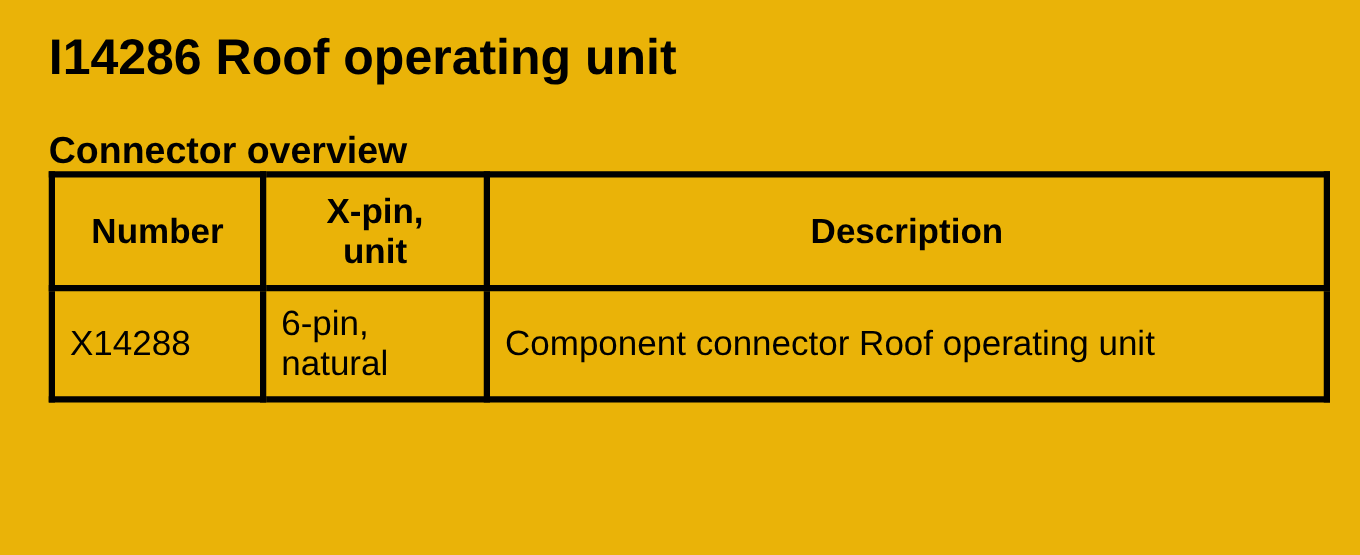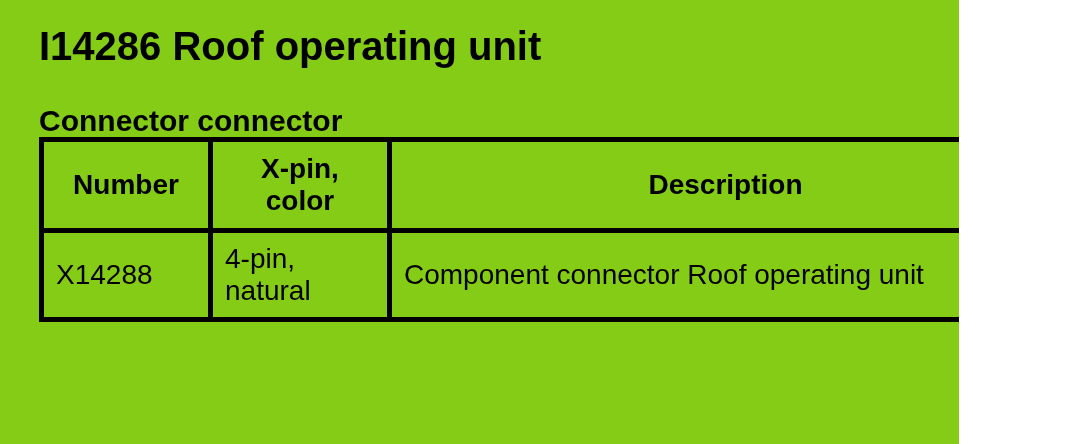--- a/index.html
+++ b/index.html
@@ -4,23 +4,23 @@
 <style>
   html, body {
     margin: 0;
     padding: 0;
     background: #ffffff;
     color: #000000;
     font-family: "Liberation Sans", sans-serif;
   }
   .page {
     position: relative;
-    width: 959px;
+    width: 1088px;
     height: 444px;
-    background: #84cc16;
+    background: #eab308;
     overflow: hidden;
   }
   .content {
     padding-left: 39px;
     padding-right: 28px;
   }
   h1.doc-title {
     margin: 0;
     padding-top: 24px;
     font-size: 40px;
@@ -67,40 +67,40 @@
   col.col-desc { width: 672px; }
 </style>
 </head>
 <body>
 
 <div class="page">
   <div class="content">
 
     <h1 class="doc-title">I14286 Roof operating unit</h1>
 
-    <h2 class="doc-subtitle">Connector connector</h2>
+    <h2 class="doc-subtitle">Connector overview</h2>
 
     <table class="connector-table">
       <colgroup>
         <col class="col-number">
         <col class="col-pin">
         <col class="col-desc">
       </colgroup>
       <thead>
         <tr>
           <th>Number</th>
           <th>X-pin,
-color</th>
+unit</th>
           <th>Description</th>
         </tr>
       </thead>
       <tbody>
         <tr class="body-row-2">
           <td>X14288</td>
-          <td>4-pin,
+          <td>6-pin,
 natural</td>
           <td>Component connector Roof operating unit</td>
         </tr>
       </tbody>
     </table>
 
   </div>
 </div>
 
 </body></html>

